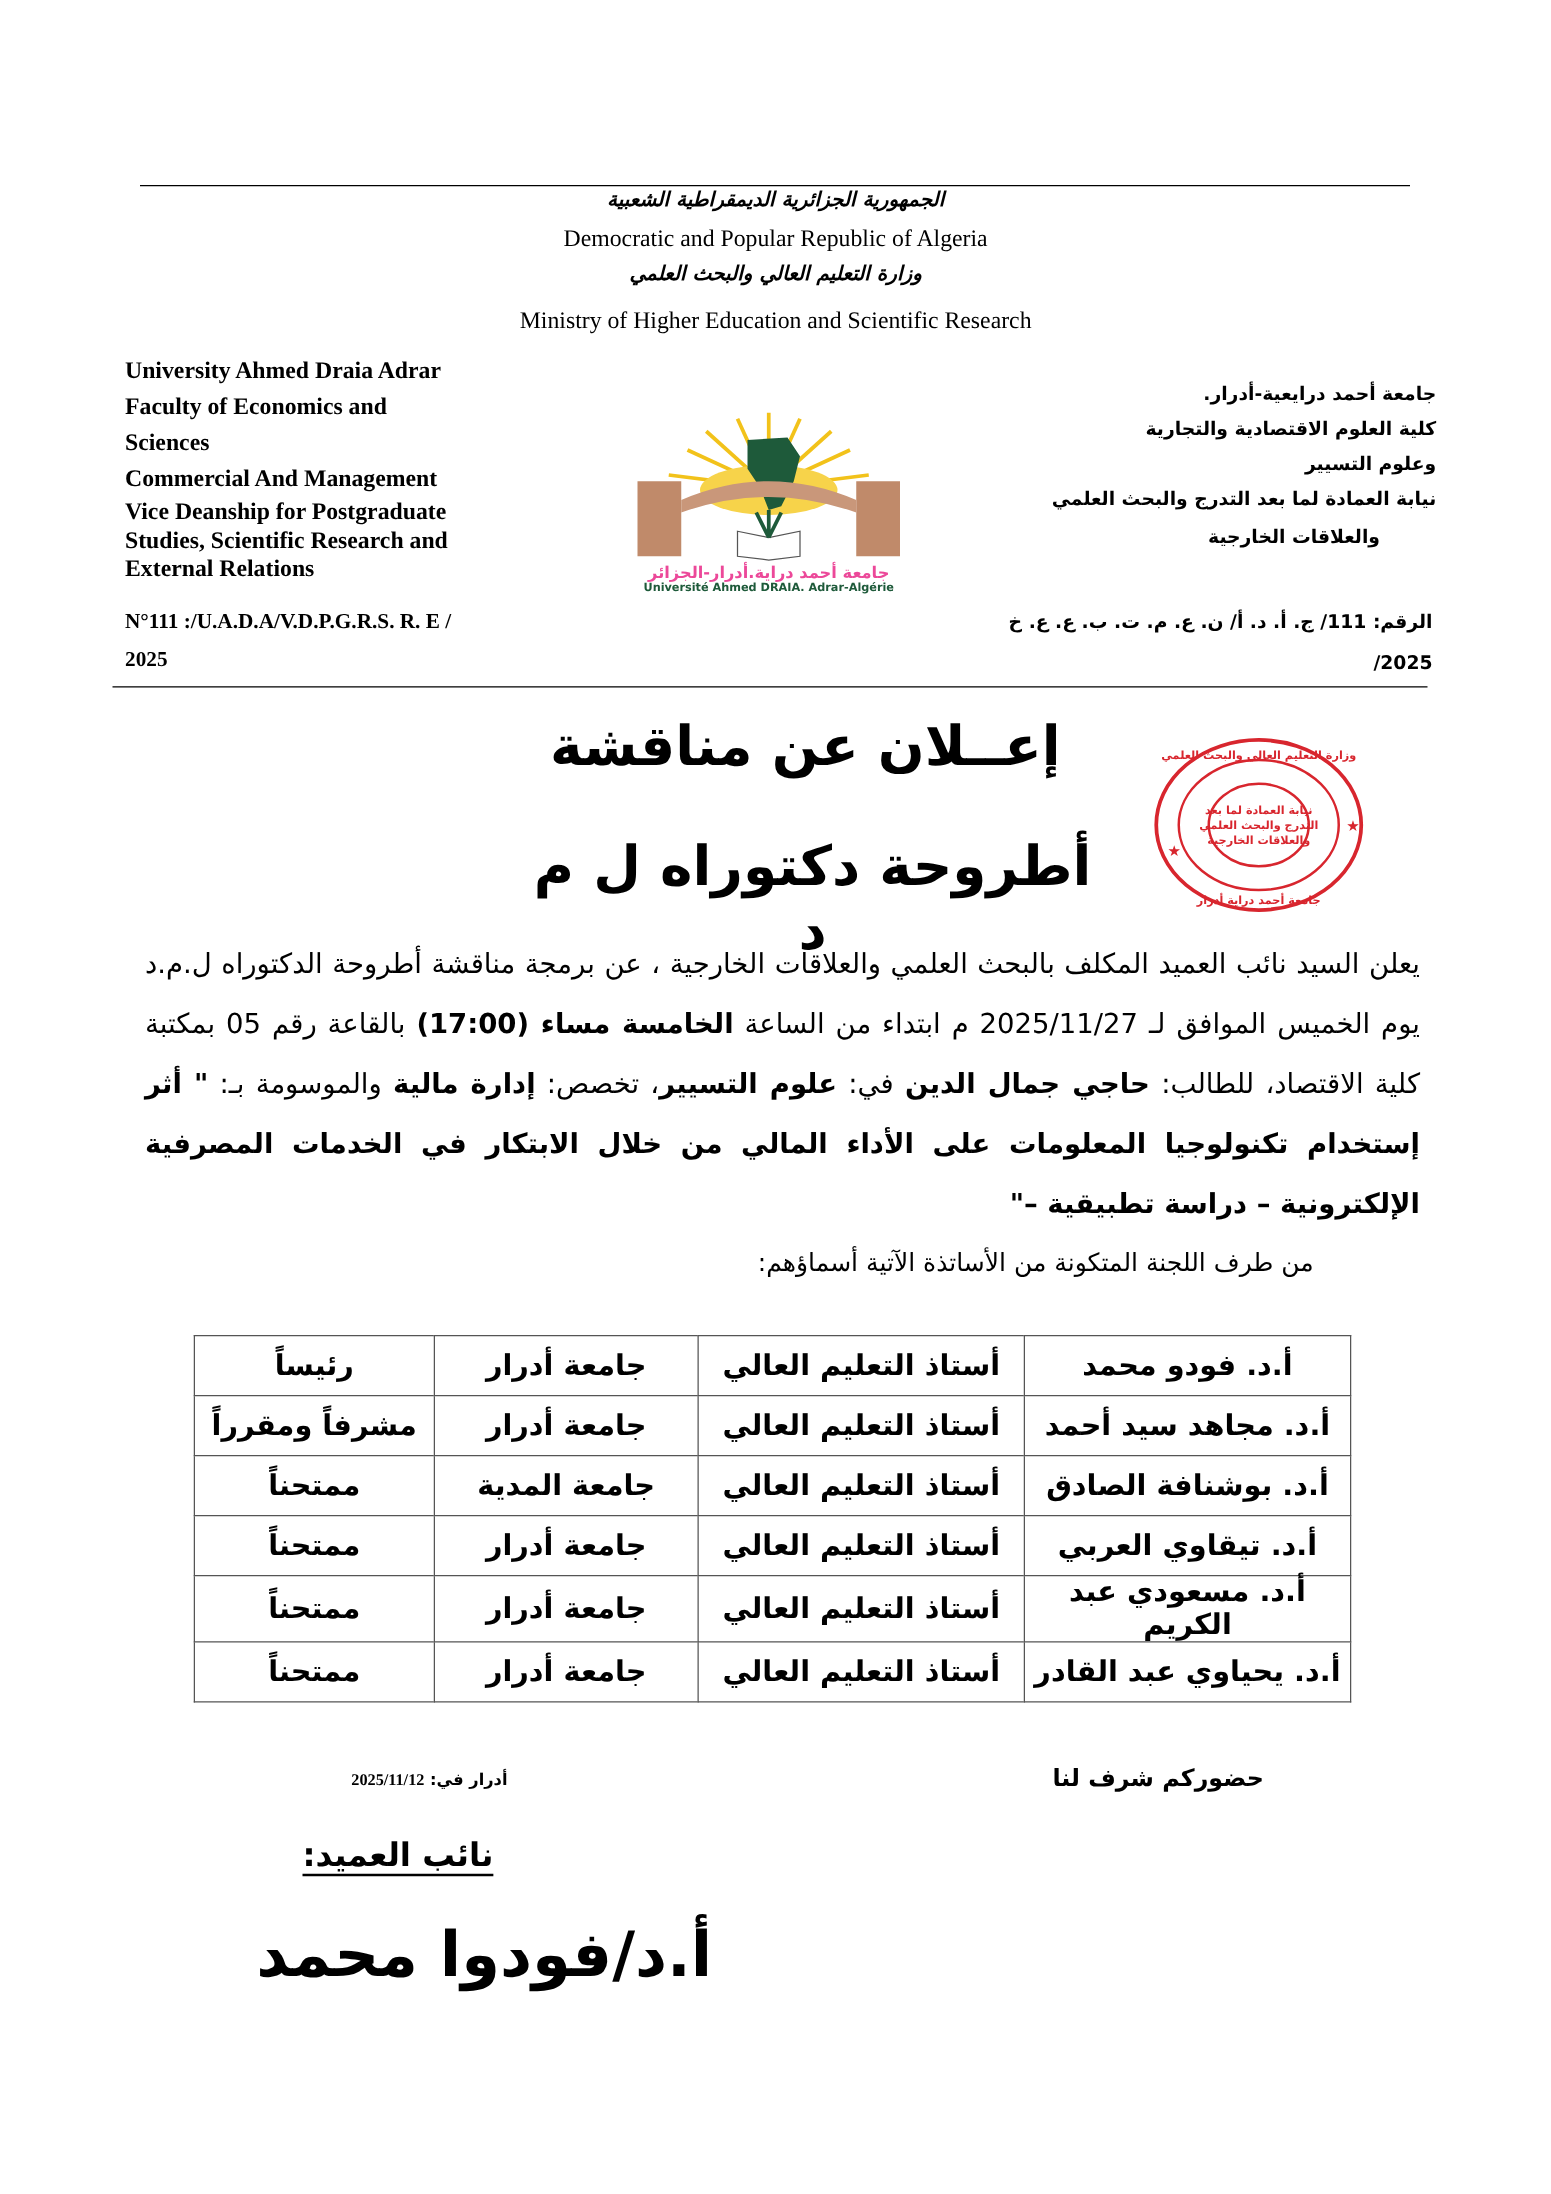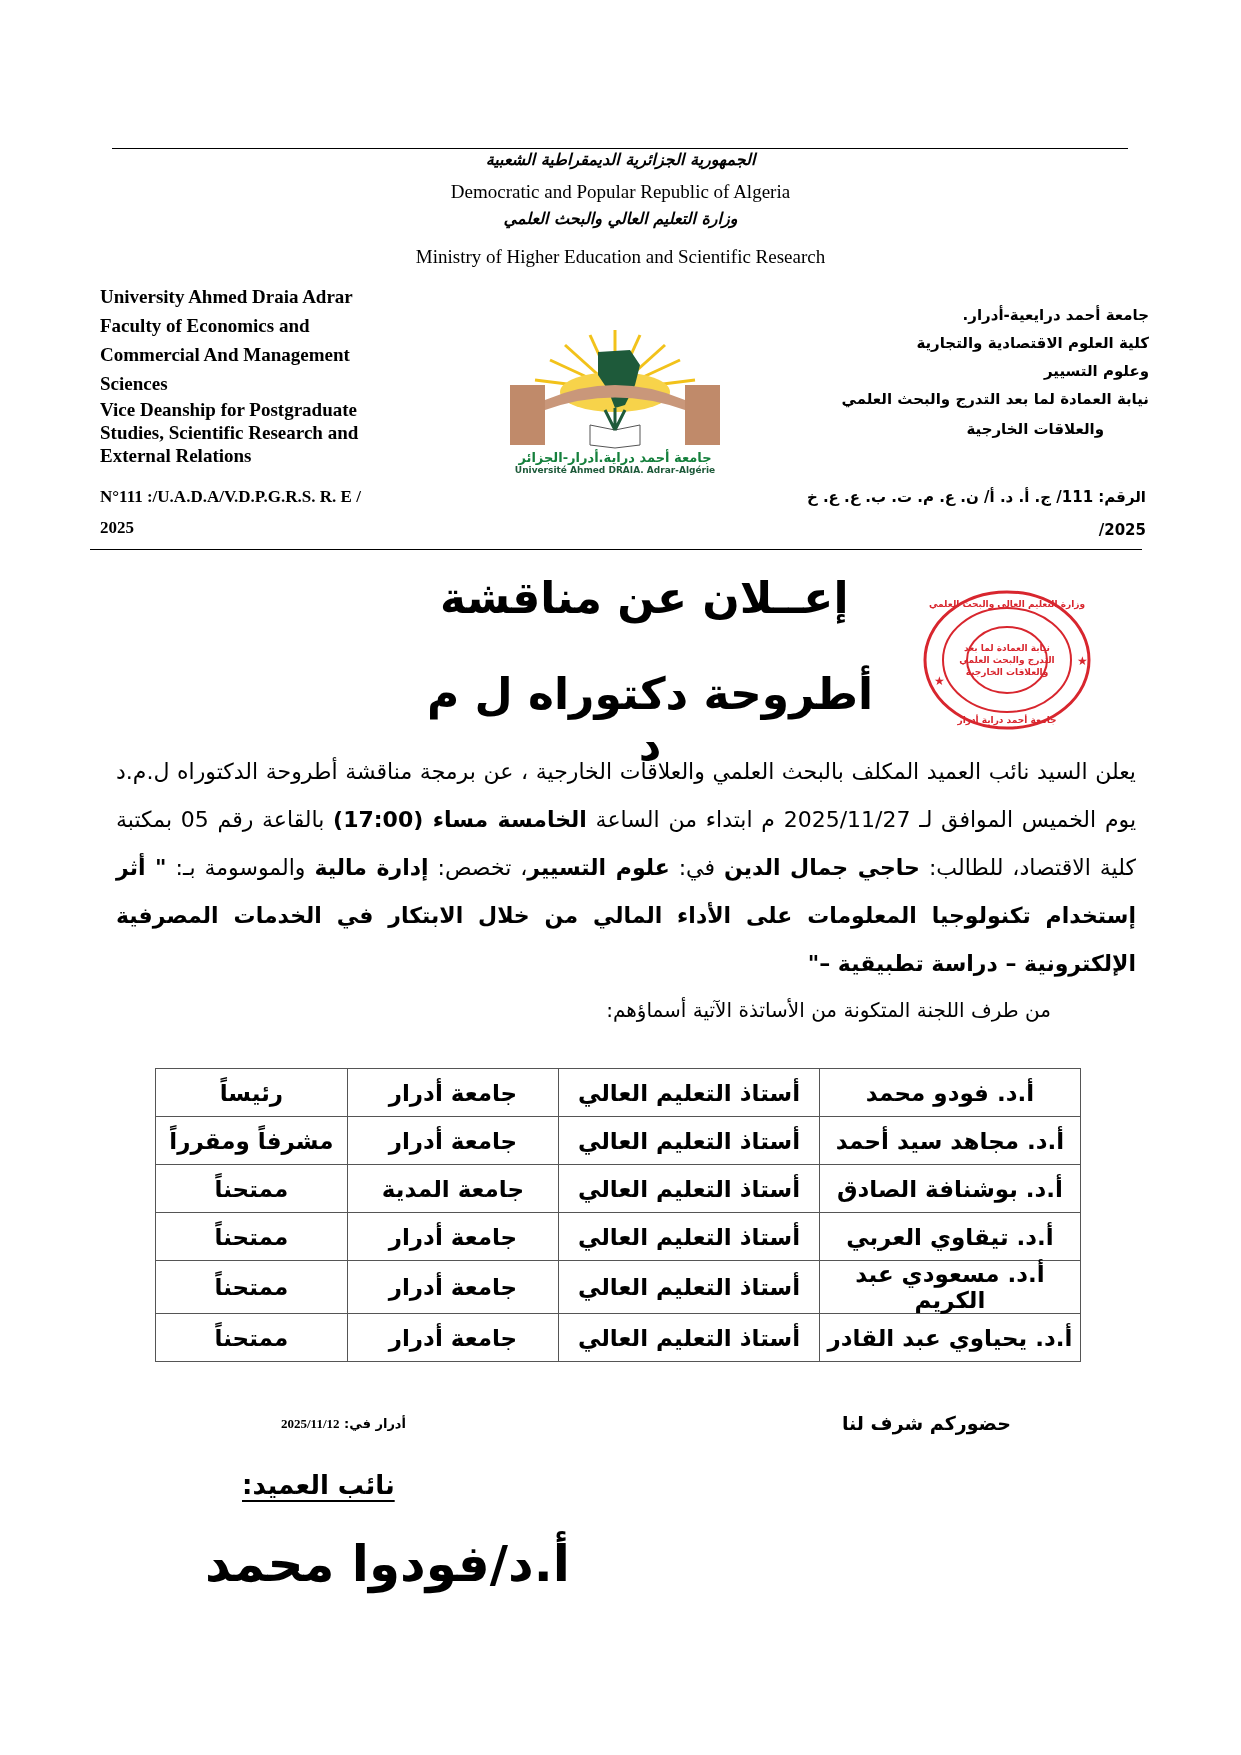--- a/index.html
+++ b/index.html
@@ -35,22 +35,22 @@
 <div class="rule" style="left:112px; top:148px; width:1016px;"></div>
 
 <div class="abs center ar ar-italic hdr-ar" style="left:0; width:1241px; top:150px; font-size:16px;">الجمهورية الجزائرية الديمقراطية الشعبية</div>
 <div class="abs center hdr-en" style="left:0; width:1241px; top:181px;">Democratic and Popular Republic of Algeria</div>
 <div class="abs center ar ar-italic hdr-ar" style="left:0; width:1241px; top:209px;">وزارة التعليم العالي والبحث العلمي</div>
 <div class="abs center hdr-en" style="left:0; width:1241px; top:246px;">Ministry of Higher Education and Scientific Research</div>
 
 <div class="abs left-block">
   <div>University Ahmed Draia Adrar</div>
   <div>Faculty of Economics and</div>
+  <div>Sciences</div>
   <div>Commercial  And  Management</div>
-  <div>Sciences</div>
   <div class="tight">Vice Deanship for Postgraduate</div>
   <div class="tight">Studies, Scientific Research and</div>
   <div class="tight">External Relations</div>
 </div>
 <div class="abs en-bold" style="left:100px; top:487px; font-size:17px;">N°111 :/U.A.D.A/V.D.P.G.R.S. R. E /</div>
 <div class="abs en-bold" style="left:100px; top:518px; font-size:17px;">2025</div>
 
 <div class="abs right-block">
   <div>جامعة أحمد درايعية-أدرار.</div>
   <div>كلية العلوم الاقتصادية والتجارية</div>
@@ -75,21 +75,21 @@
       <line x1="125" y1="60" x2="205" y2="50"></line>
     </g>
     <ellipse cx="125" cy="62" rx="55" ry="20" fill="#f7d34a"></ellipse>
     <path d="M108 22 L140 20 L150 35 L145 55 L135 75 L125 78 L118 60 L108 45 Z" fill="#1e5a3a"></path>
     <rect x="20" y="55" width="35" height="60" fill="#c08a6a"></rect>
     <rect x="195" y="55" width="35" height="60" fill="#c08a6a"></rect>
     <path d="M55 70 Q125 40 195 70 L195 80 Q125 55 55 80 Z" fill="#c9977a"></path>
     <path d="M100 95 L125 100 L150 95 L150 115 L125 118 L100 115 Z" fill="#fff" stroke="#555" stroke-width="1"></path>
     <path d="M125 100 L115 80 M125 100 L125 78 M125 100 L135 80" stroke="#1e5a3a" stroke-width="3"></path>
   </svg>
-  <div class="ar-bold" style="text-align:center; color:#15803d; font-size:13px; margin-top:-4px;">جامعة أحمد دراية.أدرار-الجزائر</div>
+  <div class="ar-bold" style="text-align:center; color:#ec4899; font-size:13px; margin-top:-4px;">جامعة أحمد دراية.أدرار-الجزائر</div>
   <div style="text-align:center; color:#1e5a3a; font-size:9px; font-weight:bold; font-family:'DejaVu Sans', sans-serif;">Université Ahmed DRAIA. Adrar-Algérie</div>
 </div>
 
 <div class="rule" style="left:90px; top:549px; width:1052px;"></div>
 
 <div class="abs title1" style="left:440px; width:420px; top:572px; text-align:left;">إعــلان عن مناقشة</div>
 <div class="abs title2" style="left:420px; width:460px; top:668px; text-align:center;">أطروحة دكتوراه ل م د</div>
 
 <div class="stamp">
   <svg width="185" height="150" viewBox="0 0 185 150">

